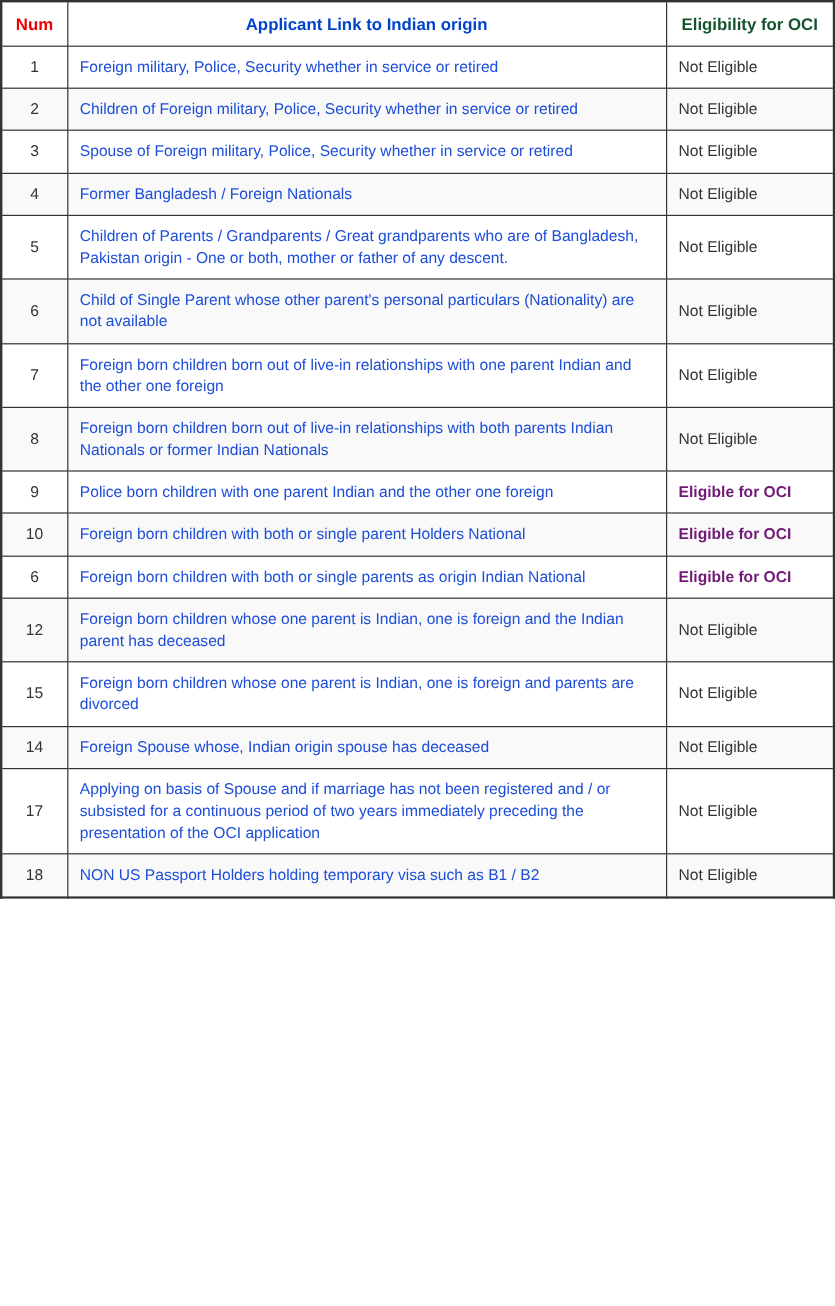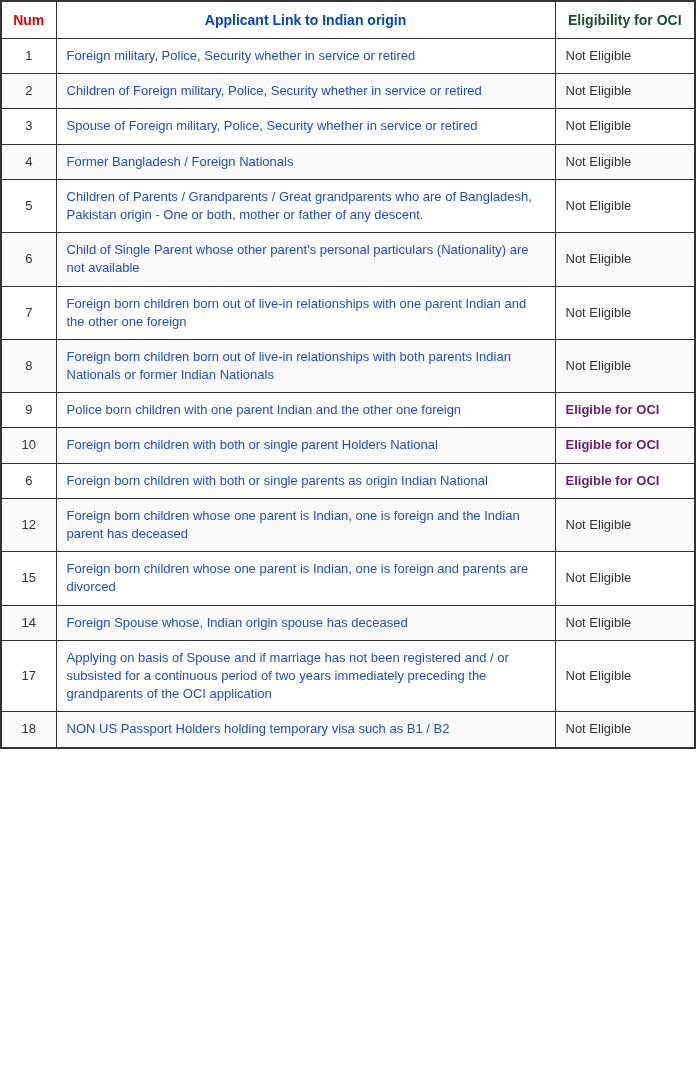--- a/index.html
+++ b/index.html
@@ -146,21 +146,21 @@
         <td>Foreign born children whose one parent is Indian, one is foreign and parents are divorced</td>
         <td class="not-eligible">Not Eligible</td>
       </tr>
       <tr>
         <td>14</td>
         <td> Foreign Spouse whose, Indian origin spouse has deceased</td>
         <td class="not-eligible">Not Eligible</td>
       </tr>
       <tr>
         <td>17</td>
-        <td>Applying on basis of Spouse and if marriage has not been registered and / or subsisted for a continuous period of two years immediately preceding the grandparents of the OCI application</td>
+        <td>Applying on basis of Spouse and if marriage has not been registered and / or subsisted for a continuous period of two years immediately preceding the presentation of the OCI application</td>
         <td class="not-eligible">Not Eligible</td>
       </tr>
       <tr>
         <td>18</td>
         <td>NON US Passport Holders holding temporary visa such as B1 / B2</td>
         <td class="not-eligible">Not Eligible</td>
       </tr>
     </tbody>
 </table>
 

